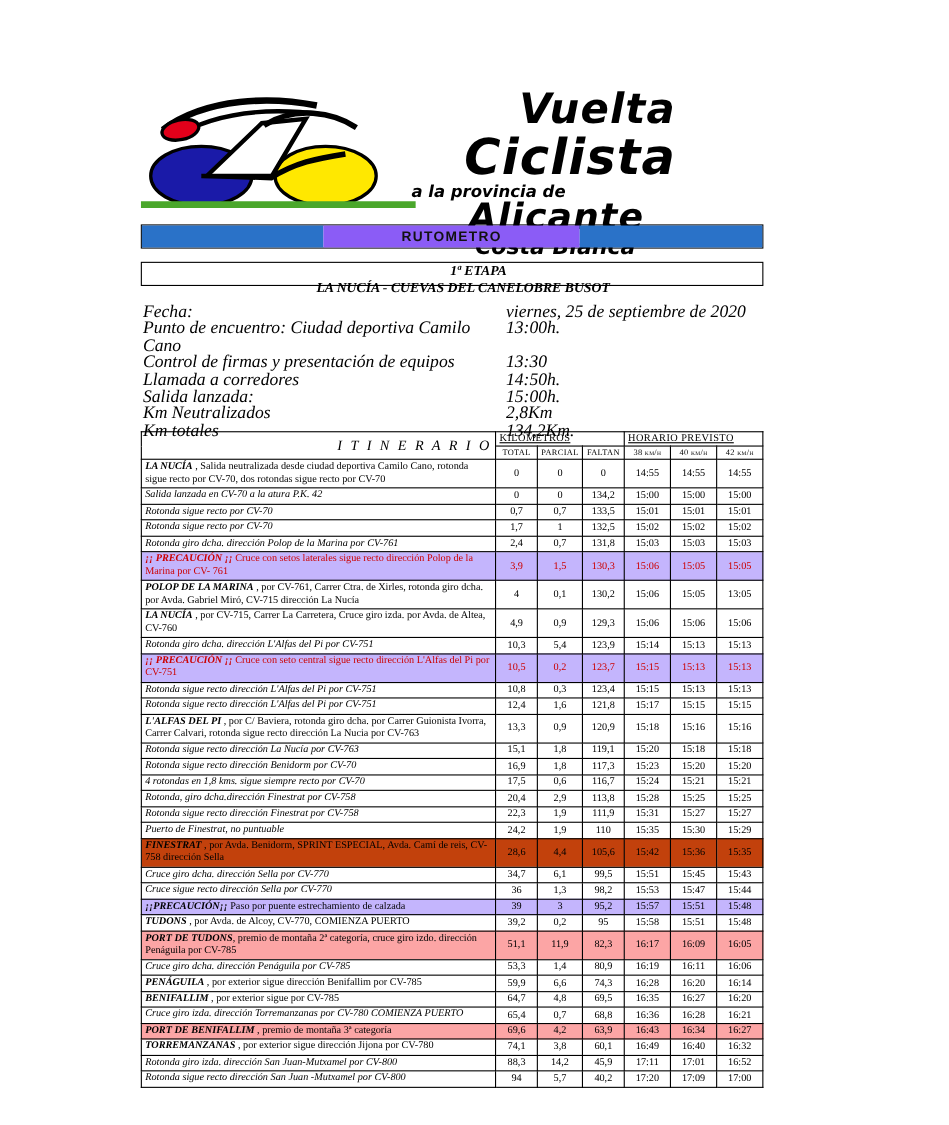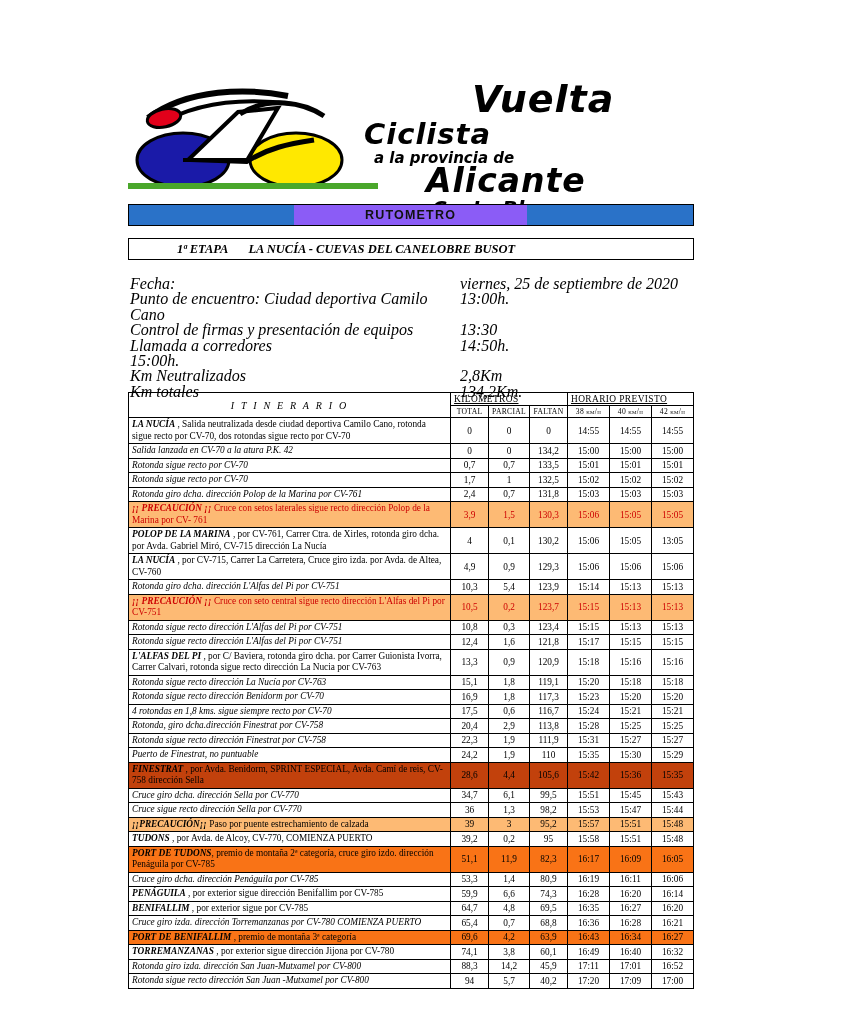--- a/index.html
+++ b/index.html
@@ -36,21 +36,21 @@
     left: 236px; top: 2px;
     width: 336px;
     text-align: left;
     font-family: "DejaVu Sans", sans-serif;
     font-weight: bold;
     font-style: italic;
     color: #000;
     line-height: 1;
   }
   .lt1 { font-size: 38px; letter-spacing: 1px; margin-left: 108px; }
-  .lt2 { font-size: 29px; letter-spacing: 1px; margin-top: 2px;}
+  .lt2 { font-size: 45px; letter-spacing: 1px; margin-left: 58px; margin-top: 2px;}
   .lt3 { font-size: 15px; letter-spacing: 0px; margin-left: 10px; margin-top: 2px;}
   .lt4 { font-size: 33px; letter-spacing: 1px; margin-left: 62px; margin-top: -2px;}
   .lt5 { font-size: 20px; letter-spacing: 0px; margin-left: 68px; margin-top: 1px;}
 
   
   .ruto-bar {
     position: absolute;
     left: 112px; top: 204px;
     width: 566px; height: 22px;
     display: flex;
@@ -72,20 +72,21 @@
     position: absolute;
     left: 112px; top: 238px;
     width: 566px; height: 22px;
     border: 1px solid #000;
     display: flex;
     align-items: center;
     font-family: "Liberation Serif", serif;
     font-weight: bold;
     font-style: italic;
     font-size: 12.5px;
+    flex-direction: column;
   }
   .etapa .e1 { margin-left: 48px; }
   .etapa .e2 { margin-left: 20px; }
 
   
   .info {
     position: absolute;
     left: 114px; top: 276px;
     width: 566px;
     font-style: italic;
@@ -104,45 +105,45 @@
     border-collapse: collapse;
     font-size: 9.3px;
     font-family: "Liberation Serif", serif;
   }
   table.main td, table.main th {
     border: 1px solid #000;
     padding: 1px 3px;
     vertical-align: middle;
   }
   .hdr-itin {
-    text-align: center;
+    text-align: right;
     font-style: italic;
     letter-spacing: 2.2px;
-    font-size: 10px;
+    font-size: 13px;
   }
   .hdr-grp {
     text-align: left;
     font-variant: small-caps;
     font-size: 9.4px;
     letter-spacing: .4px;
     text-decoration: underline;
   }
   .hdr-sub {
     text-align: center;
     font-size: 7.6px;
     font-variant: small-caps;
     letter-spacing: .3px;
   }
   td.desc { text-align: left; line-height: 11.5px; }
   td.num  { text-align: center; width: 38px; }
   td.time { text-align: center; width: 42px; }
 
-  .yellow { background: #fdba74; }
+  .yellow { background: #c4b5fd; }
   .cyan   { background: #c2410c; }
-  .red    { background: #f97316; }
+  .red    { background: #fca5a5; }
   .redtext { color: #cc0000; }
 
   .b { font-weight: bold; }
   .i { font-style: italic; }
 </style>
 </head>
 <body>
 
 <div class="page">
 
@@ -190,20 +191,21 @@
       </div>
       <div class="info-row">
         <div class="info-label">Control de firmas y presentación de equipos</div>
         <div class="info-value">13:30</div>
       </div>
       <div class="info-row">
         <div class="info-label">Llamada a corredores</div>
         <div class="info-value">14:50h.</div>
       </div>
       <div class="info-row">
+        <div class="info-label">Salida lanzada:</div>
         <div class="info-value">15:00h.</div>
       </div>
       <div class="info-row">
         <div class="info-label">Km Neutralizados</div>
         <div class="info-value">2,8Km</div>
       </div>
       <div class="info-row">
         <div class="info-label">Km totales</div>
         <div class="info-value">134,2Km.</div>
       </div>

